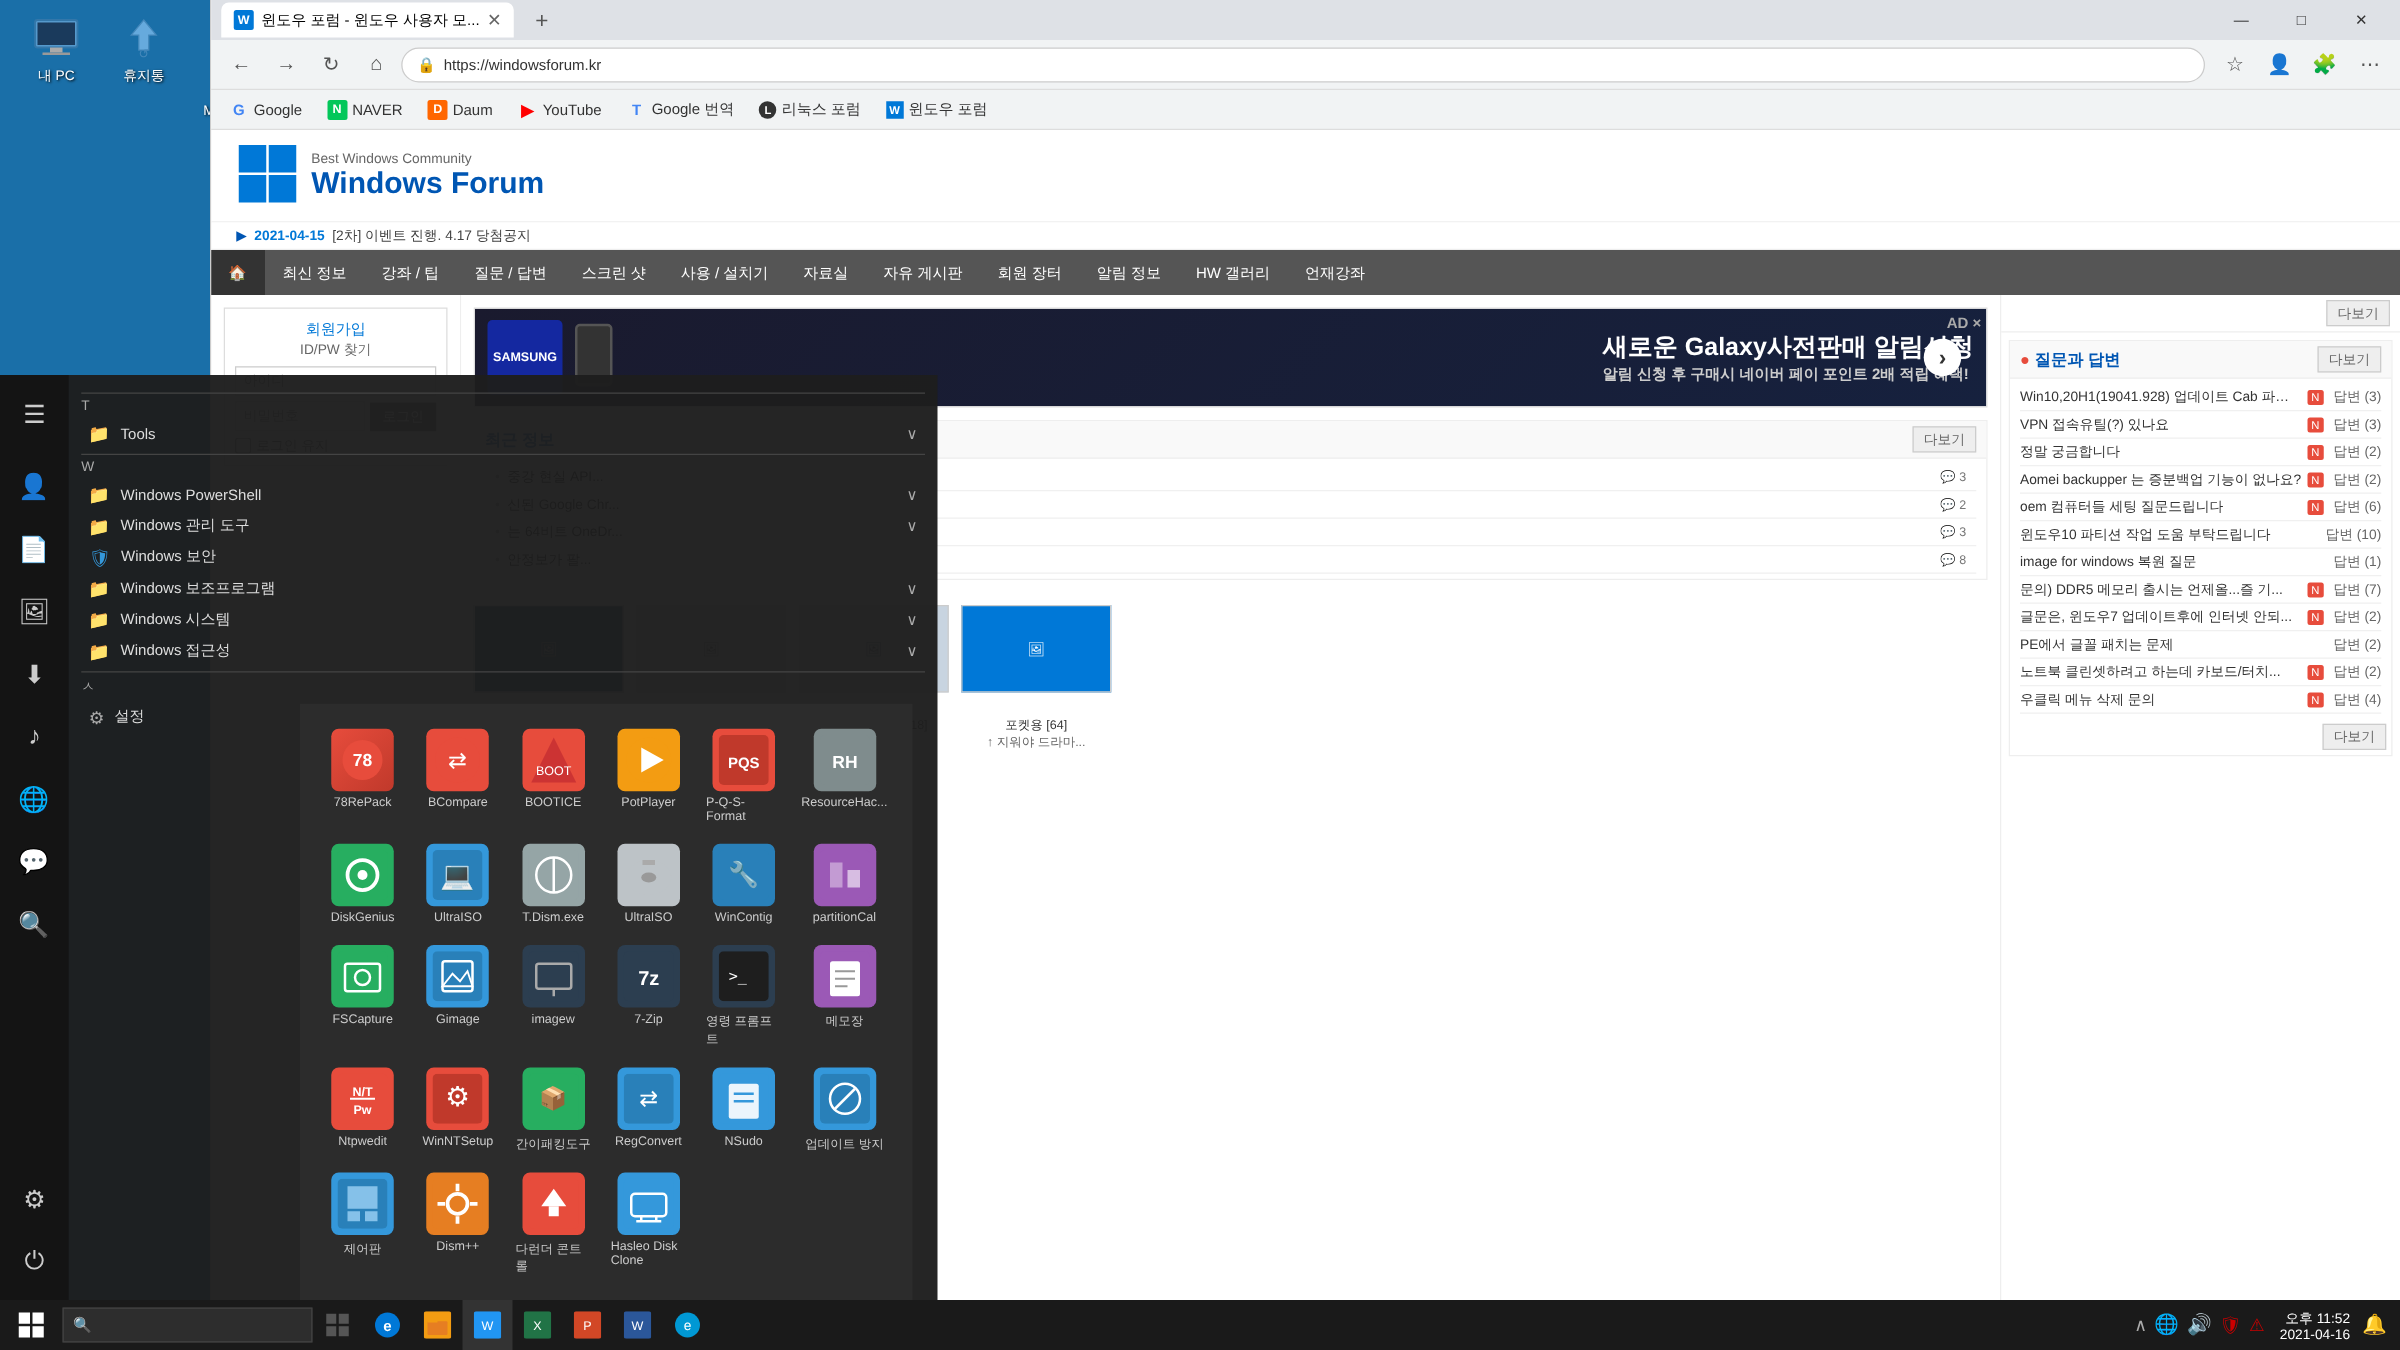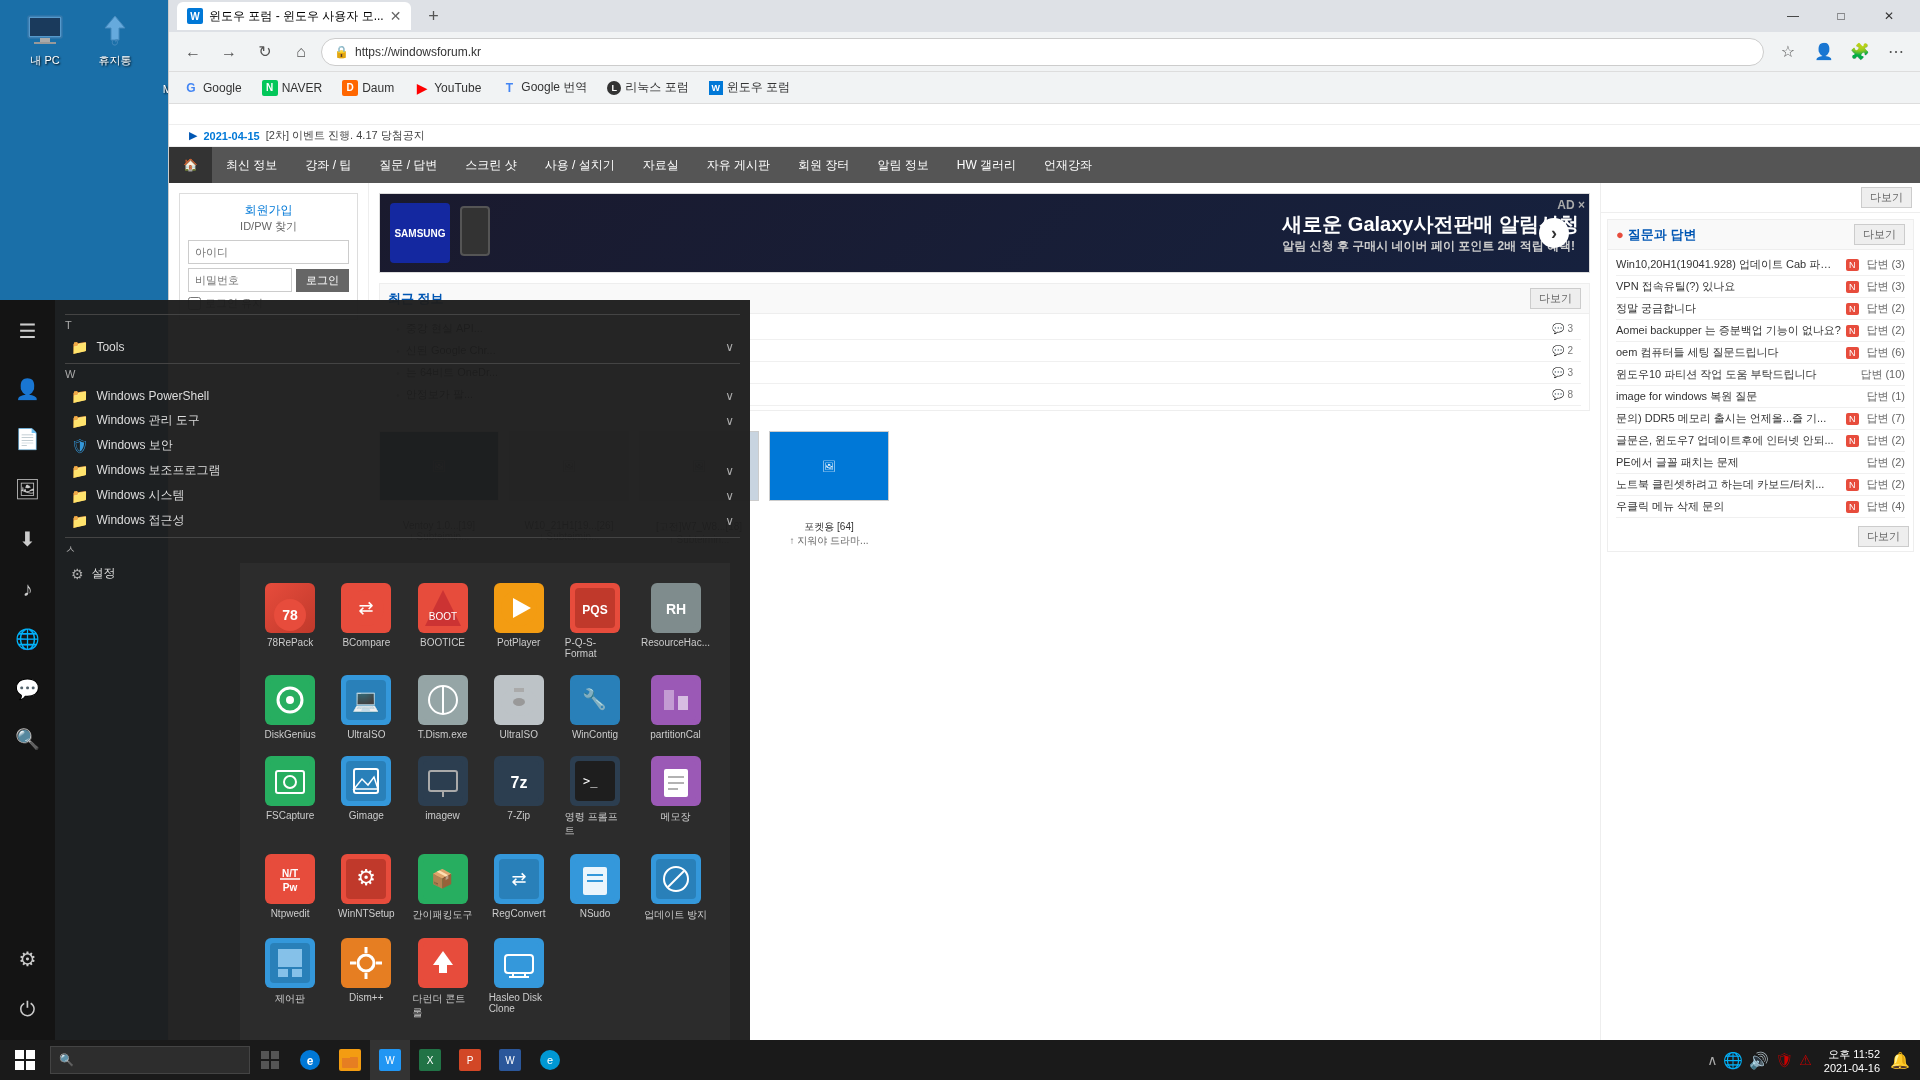--- a/index.html
+++ b/index.html
@@ -114,21 +114,21 @@
     .folder-name { font-size: 12px; color: #ddd; }
     .expand-icon { margin-left: auto; color: #aaa; font-size: 12px; }
 
     
     .app-grid { position: absolute; bottom: 40px; left: 240px; width: 490px; background: rgba(45,45,45,0.98); padding: 16px; display: grid; grid-template-columns: repeat(6, 1fr); gap: 8px; max-height: 480px; overflow-y: auto; }
     .app-item { display: flex; flex-direction: column; align-items: center; cursor: pointer; padding: 4px; border-radius: 4px; }
     .app-icon { width: 50px; height: 50px; display: flex; align-items: center; justify-content: center; font-size: 28px; margin-bottom: 4px; border-radius: 6px; }
     .app-label { font-size: 10px; color: #ccc; text-align: left; }
 
     
-    .icon-78repack { background: linear-gradient(135deg, #e74c3c, #c0392b); align-items: flex-end; }
+    .icon-78repack { background: linear-gradient(135deg, #e74c3c, #c0392b); }
     .icon-bcompare { background: #e74c3c; }
     .icon-bootice { background: #e74c3c; }
     .icon-potplayer { background: #f39c12; }
     .icon-pqsformat { background: #e74c3c; }
     .icon-resourcehack { background: #7f8c8d; }
     .icon-diskgenius { background: #27ae60; }
     .icon-easybcd { background: #3498db; }
     .icon-tdismexe { background: #95a5a6; }
     .icon-ultraiso { background: #bdc3c7; }
     .icon-winconfig { background: #2980b9; }
@@ -271,20 +271,34 @@
       </div>
       <div class="bookmark-item">
         <div class="bm-icon" style="background:#0078d7;color:white;font-size:9px;font-weight:bold;width:14px;height:14px;display:flex;align-items:center;justify-content:center;">W</div>
         <span>윈도우 포럼</span>
       </div>
     </div>
 
     <div class="site-content">
 
       <div class="site-header">
+        <div class="site-logo">
+          <div>
+            <svg width="50" height="50" viewBox="0 0 50 50">
+              <rect x="2" y="2" width="22" height="22" fill="#0078d7"></rect>
+              <rect x="26" y="2" width="22" height="22" fill="#0078d7"></rect>
+              <rect x="2" y="26" width="22" height="22" fill="#0078d7"></rect>
+              <rect x="26" y="26" width="22" height="22" fill="#0078d7"></rect>
+            </svg>
+          </div>
+          <div class="site-title-block">
+            <span class="site-subtitle">Best Windows Community</span>
+            <span class="site-title">Windows Forum</span>
+          </div>
+        </div>
       </div>
 
       <div class="announcement">
         <span style="color:#0056b3;">▶</span>
         <span class="badge">2021-04-15</span>
         <span>[2차] 이벤트 진행. 4.17 당첨공지</span>
       </div>
 
       <div class="site-nav">
         <a class="home">🏠</a>

